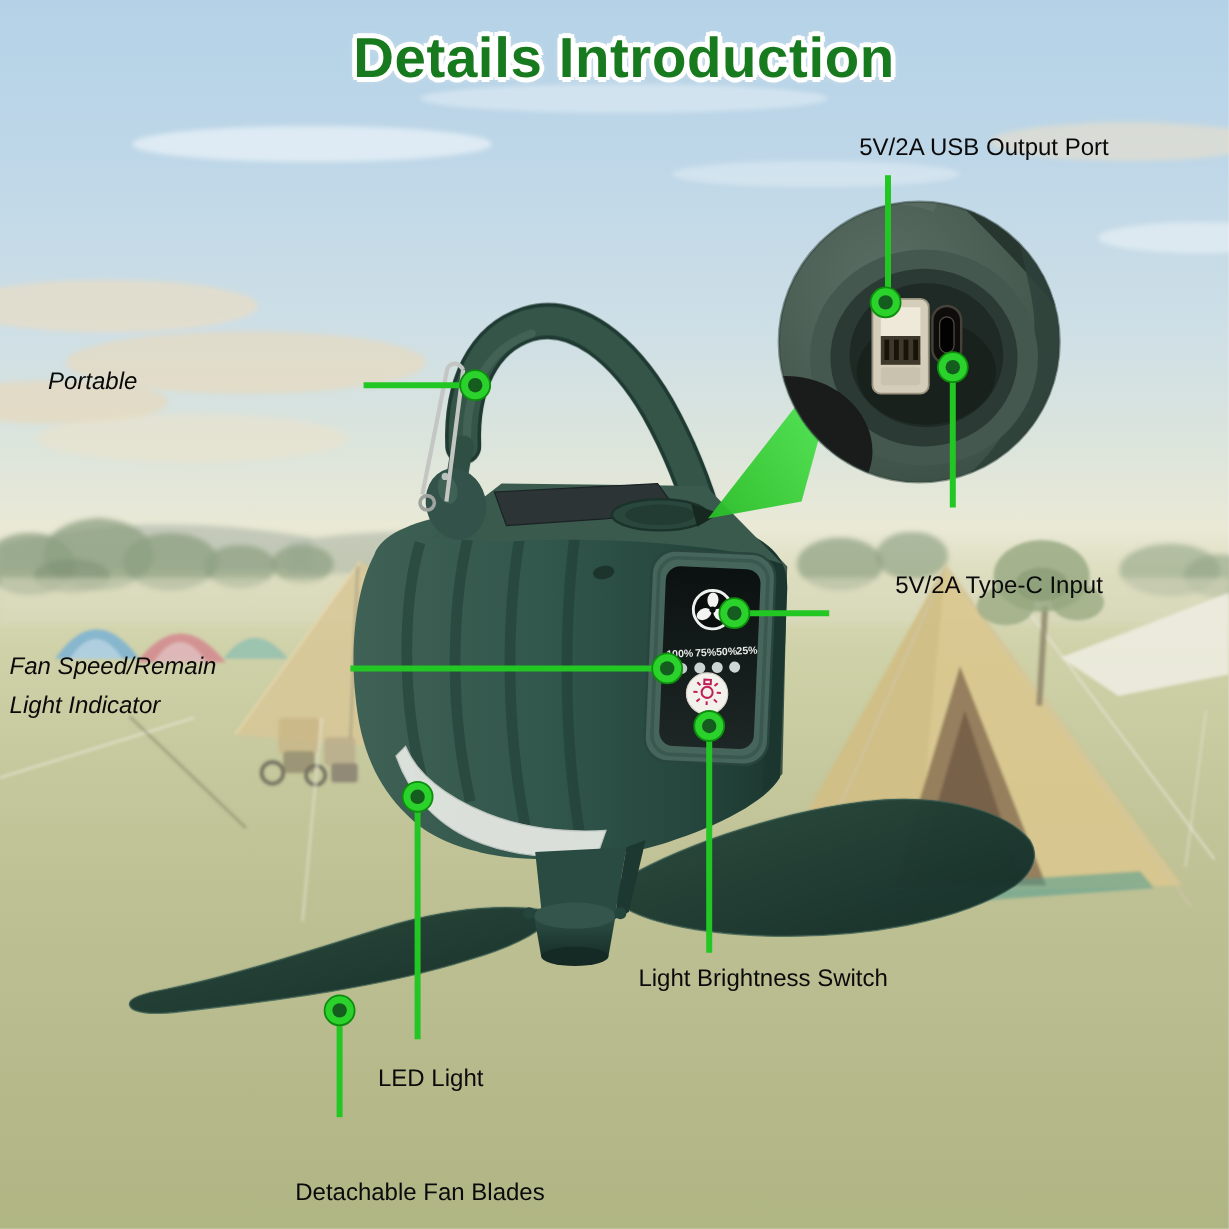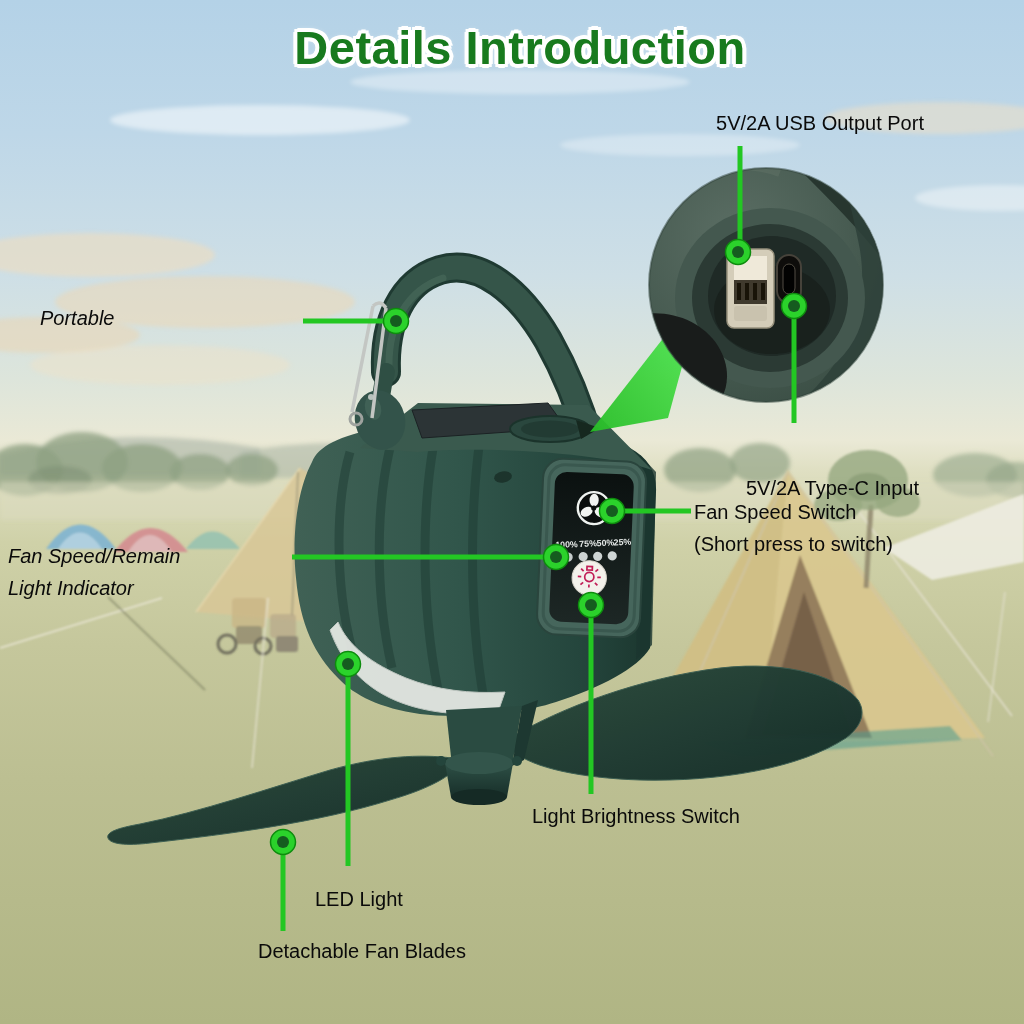--- a/index.html
+++ b/index.html
@@ -336,39 +336,35 @@
 <div class="title">Details Introduction</div>
 
 <div class="lbl center" style="left:620px;top:107px;width:400px;">
   <span>5V/2A USB Output Port</span>
 </div>
 
 <div class="lbl center" style="left:640px;top:424px;width:385px;margin-top:48px;">
   <div>5V/2A Type-C Input</div>
 </div>
 
-<div class="lbl" style="left:694px;top:496px;">
-  <div>Fan Speed Switch</div>
-  <div>(Short press to switch)</div>
-</div>
 
 <div class="lbl right" style="left:40px;top:302px;width:262px;">
   <div>Portable</div>
 </div>
 
 <div class="lbl right" style="left:8px;top:540px;width:282px;">
   <div>Fan Speed/Remain</div>
   <div>Light Indicator</div>
 </div>
 
 <div class="lbl" style="left:532px;top:800px;">
   <span>Light Brightness Switch</span>
 </div>
 
 <div class="lbl" style="left:315px;top:883px;">
   <span>LED Light</span>
 </div>
 
-<div class="lbl" style="left:246px;top:935px;margin-left:12px;">
+<div class="lbl" style="left:246px;top:978px;">
   <span>Detachable Fan Blades</span>
 </div>
 
 </div>
 
 </body></html>

